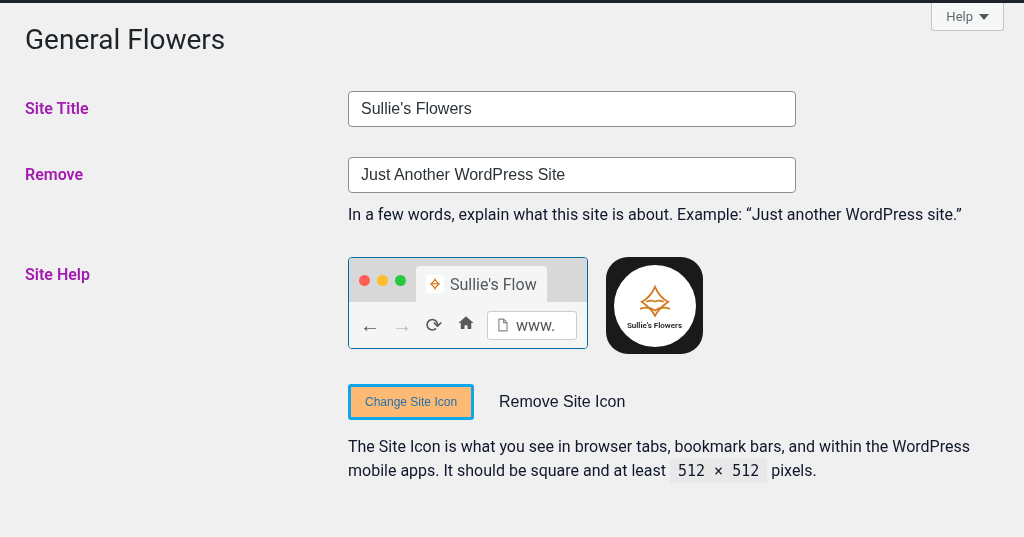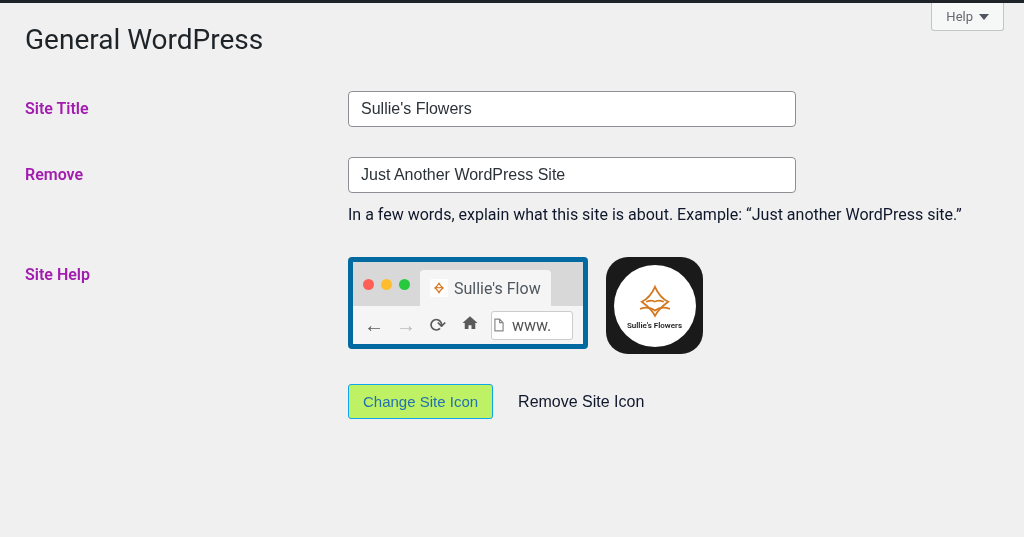--- a/index.html
+++ b/index.html
@@ -96,21 +96,21 @@
     .site-icon-preview {
       display: flex;
       gap: 18px;
       align-items: flex-start;
       margin-bottom: 30px;
     }
     .browser-preview {
       width: 240px;
       height: 92px;
       background: #e8e8e8;
-      border: 5px solid #0369a1;
+      border: 1px solid #0369a1;
       border-radius: 4px;
       overflow: hidden;
       display: flex;
       flex-direction: column;
     }
     .browser-tabs-bar {
       background: #d8d8d8;
       height: 44px;
       display: flex;
       align-items: center;
@@ -167,21 +167,21 @@
     .browser-toolbar .nav-icon {
       font-size: 20px;
       color: #5a5a5a;
       width: 22px;
       text-align: center;
     }
     .url-bar {
       background: #fff;
       border: 1px solid #ccc;
       border-radius: 3px;
-      padding: 4px 0;
+      padding: 4px 8px;
       font-size: 16px;
       color: #555;
       display: flex;
       align-items: center;
       gap: 6px;
       flex: 1;
     }
     .app-icon-preview {
       width: 97px;
       height: 97px;
@@ -212,24 +212,24 @@
       font-weight: 600;
     }
     .icon-buttons {
       display: flex;
       gap: 25px;
       align-items: center;
       margin-bottom: 15px;
     }
     .btn-secondary {
       padding: 8px 14px;
-      font-size: 15px;
+      font-size: 12px;
       color: #2271b1;
-      background: #bef264;
-      border: 1px solid #0ea5e9;
+      background: #fdba74;
+      border: 3px solid #0ea5e9;
       border-radius: 3px;
       cursor: pointer;
     }
     .btn-link-danger {
       font-size: 16px;
       color: #0f172a;
       cursor: pointer;
       background: none;
       border: none;
     }
@@ -243,21 +243,21 @@
 <body>
 
 <div class="topbar"></div>
 
 <div class="help-tab">
   <span>Help</span>
   <span class="triangle"></span>
 </div>
 
 <div class="content">
-  <h1>General WordPress</h1>
+  <h1>General Flowers</h1>
 
   <div class="form-table">
 
     <div class="form-row">
       <div class="form-label">Site Title</div>
       <div class="form-field">
         <input type="text" class="text-input" value="Sullie's Flowers" style="">
       </div>
     </div>
 
@@ -318,18 +318,23 @@
               <span class="brand-text">Sullie's Flowers</span>
             </div>
           </div>
         </div>
 
         <div class="icon-buttons">
           <button class="btn-secondary">Change Site Icon</button>
           <button class="btn-link-danger">Remove Site Icon</button>
         </div>
 
+        <p class="description">
+          <span>The Site Icon is what you see in browser tabs, bookmark bars, and within the WordPress mobile apps. It should be square and at least </span>
+          <code>512 × 512</code>
+          <span> pixels.</span>
+        </p>
 
       </div>
     </div>
 
   </div>
 </div>
 
 </body></html>

